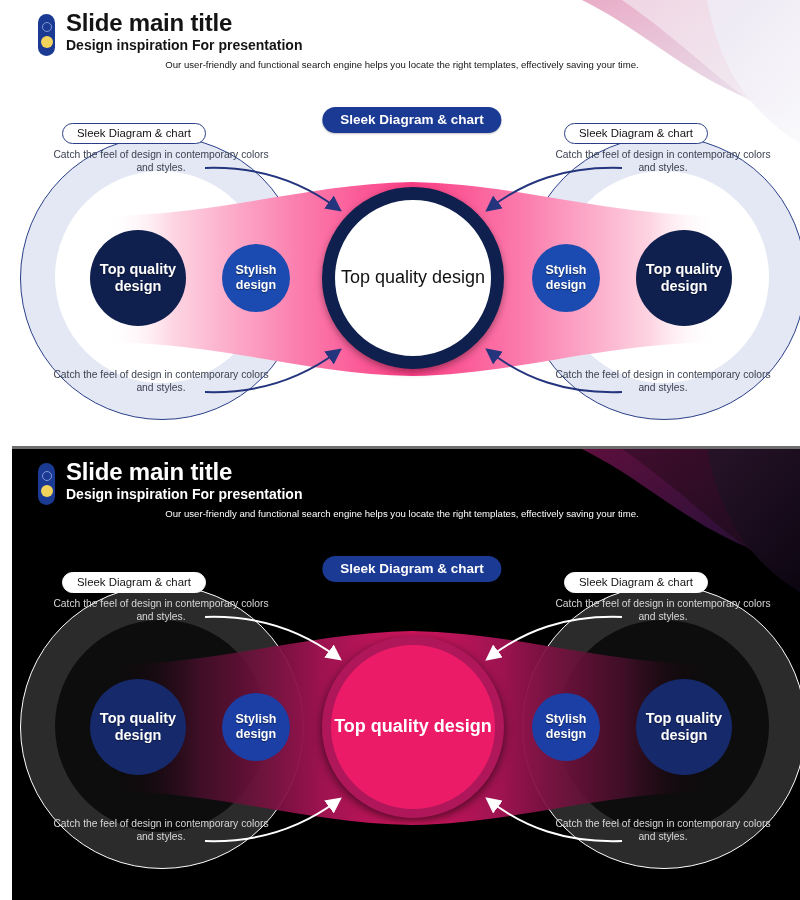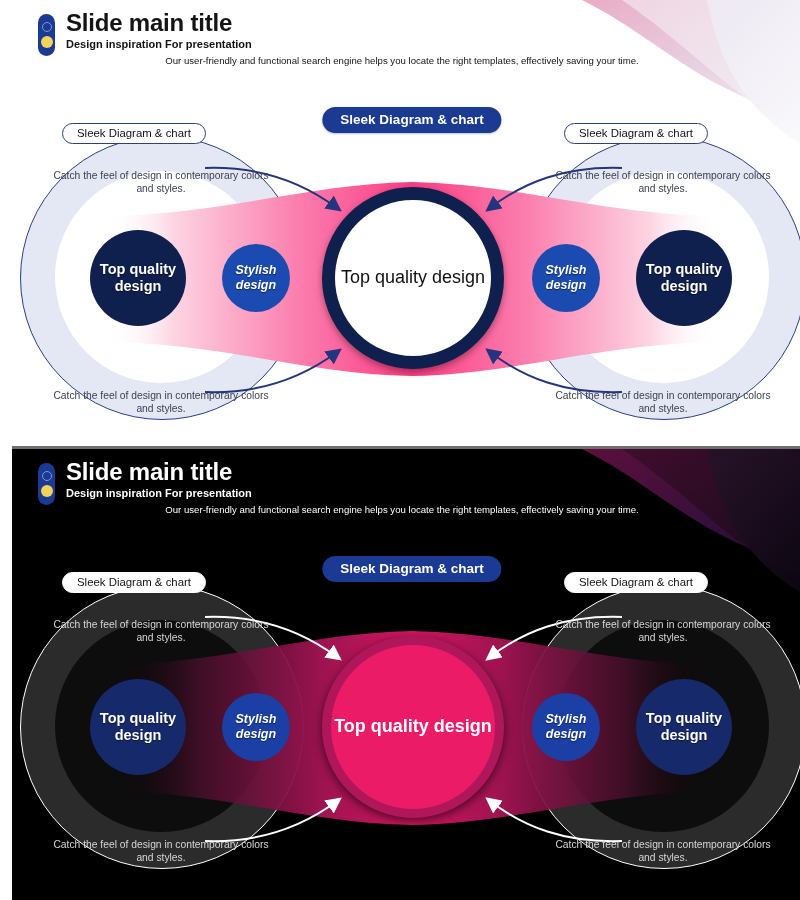--- a/index.html
+++ b/index.html
@@ -17,21 +17,21 @@
   
   .wave{position:absolute;top:0;right:0;width:360px;height:190px;overflow:hidden;pointer-events:none;}
 
   
   .header{position:absolute;left:26px;top:10px;width:700px;}
   .logo{position:absolute;left:0;top:4px;width:17px;height:42px;border-radius:9px;background:#1b3a93;}
   .logo .ring{position:absolute;left:3.5px;top:8px;width:10px;height:10px;border-radius:50%;border:1.4px solid #7f97d4;box-sizing:border-box;}
   .logo .dot{position:absolute;left:2.5px;top:22px;width:12px;height:12px;border-radius:50%;background:#f2d35b;}
   .titles{padding-left:28px;}
   .slide-title{font-size:24px;font-weight:bold;line-height:1.05;letter-spacing:-0.2px;margin:0;}
-  .slide-sub{font-size:11px;font-weight:bold;margin:3px 0 0 0;line-height:1.1;}
+  .slide-sub{font-size:14px;font-weight:bold;margin:3px 0 0 0;line-height:1.1;}
   .slide-desc{font-size:9.6px;margin:5px 0 0 0;line-height:1.2;text-align:center;}
   .light .slide-title,.light .slide-sub,.light .slide-desc{color:#141414;}
   .dark .slide-title,.dark .slide-sub,.dark .slide-desc{color:#ffffff;}
 
   
   .center-badge{
     position:absolute;left:50%;transform:translateX(-50%);top:107px;
     background:#1b3a93;color:#ffffff;border-radius:13px;
     padding:5px 18px 6px 18px;font-size:13.5px;font-weight:bold;white-space:nowrap;
     box-shadow:0 1px 2px rgba(0,0,0,.25);
@@ -73,38 +73,38 @@
     position:absolute;border-radius:50%;display:flex;align-items:center;
     justify-content:center;text-align:center;color:#ffffff;font-weight:bold;
     line-height:1.2;text-shadow:0 1px 1px rgba(0,0,0,.45);
   }
   .node.big{width:96px;height:96px;font-size:14.5px;top:100px;}
   .node.big.l{left:78px;}
   .node.big.r{left:624px;}
   .light .node.big{background:#0f1f4e;}
   .dark  .node.big{background:#16296b;}
 
-  .node.small{width:68px;height:68px;font-size:12.5px;top:114px;font-style:italic;}
+  .node.small{width:68px;height:68px;font-size:12.5px;top:114px;}
   .node.small.l{left:210px;}
   .node.small.r{left:520px;}
   .light .node.small{background:#1b4bb0;}
   .dark  .node.small{background:#1b3fa5;}
 
   
   .pill{
     position:absolute;top:-7px;border-radius:11px;font-size:11.4px;
     padding:3px 14px 4px 14px;white-space:nowrap;box-sizing:border-box;
   }
   .pill.l{left:50px;}
   .pill.r{left:552px;}
   .light .pill{background:#ffffff;border:1px solid #2a3f87;color:#111111;}
   .dark  .pill{background:#ffffff;border:1px solid #ffffff;color:#111111;}
 
   
-  .cap{position:absolute;width:230px;text-align:center;font-size:10.3px;line-height:1.28;margin-top:21px;}
+  .cap{position:absolute;width:230px;text-align:center;font-size:10.3px;line-height:1.28;}
   .cap.tl{left:34px;top:18px;}
   .cap.tr{left:536px;top:18px;}
   .cap.bl{left:34px;top:238px;}
   .cap.br{left:536px;top:238px;}
   .light .cap{color:#3c4252;}
   .dark  .cap{color:#d6d6d6;}
 
   .arrows{position:absolute;left:0;top:0;width:800px;height:300px;pointer-events:none;}
 </style>
 </head>

